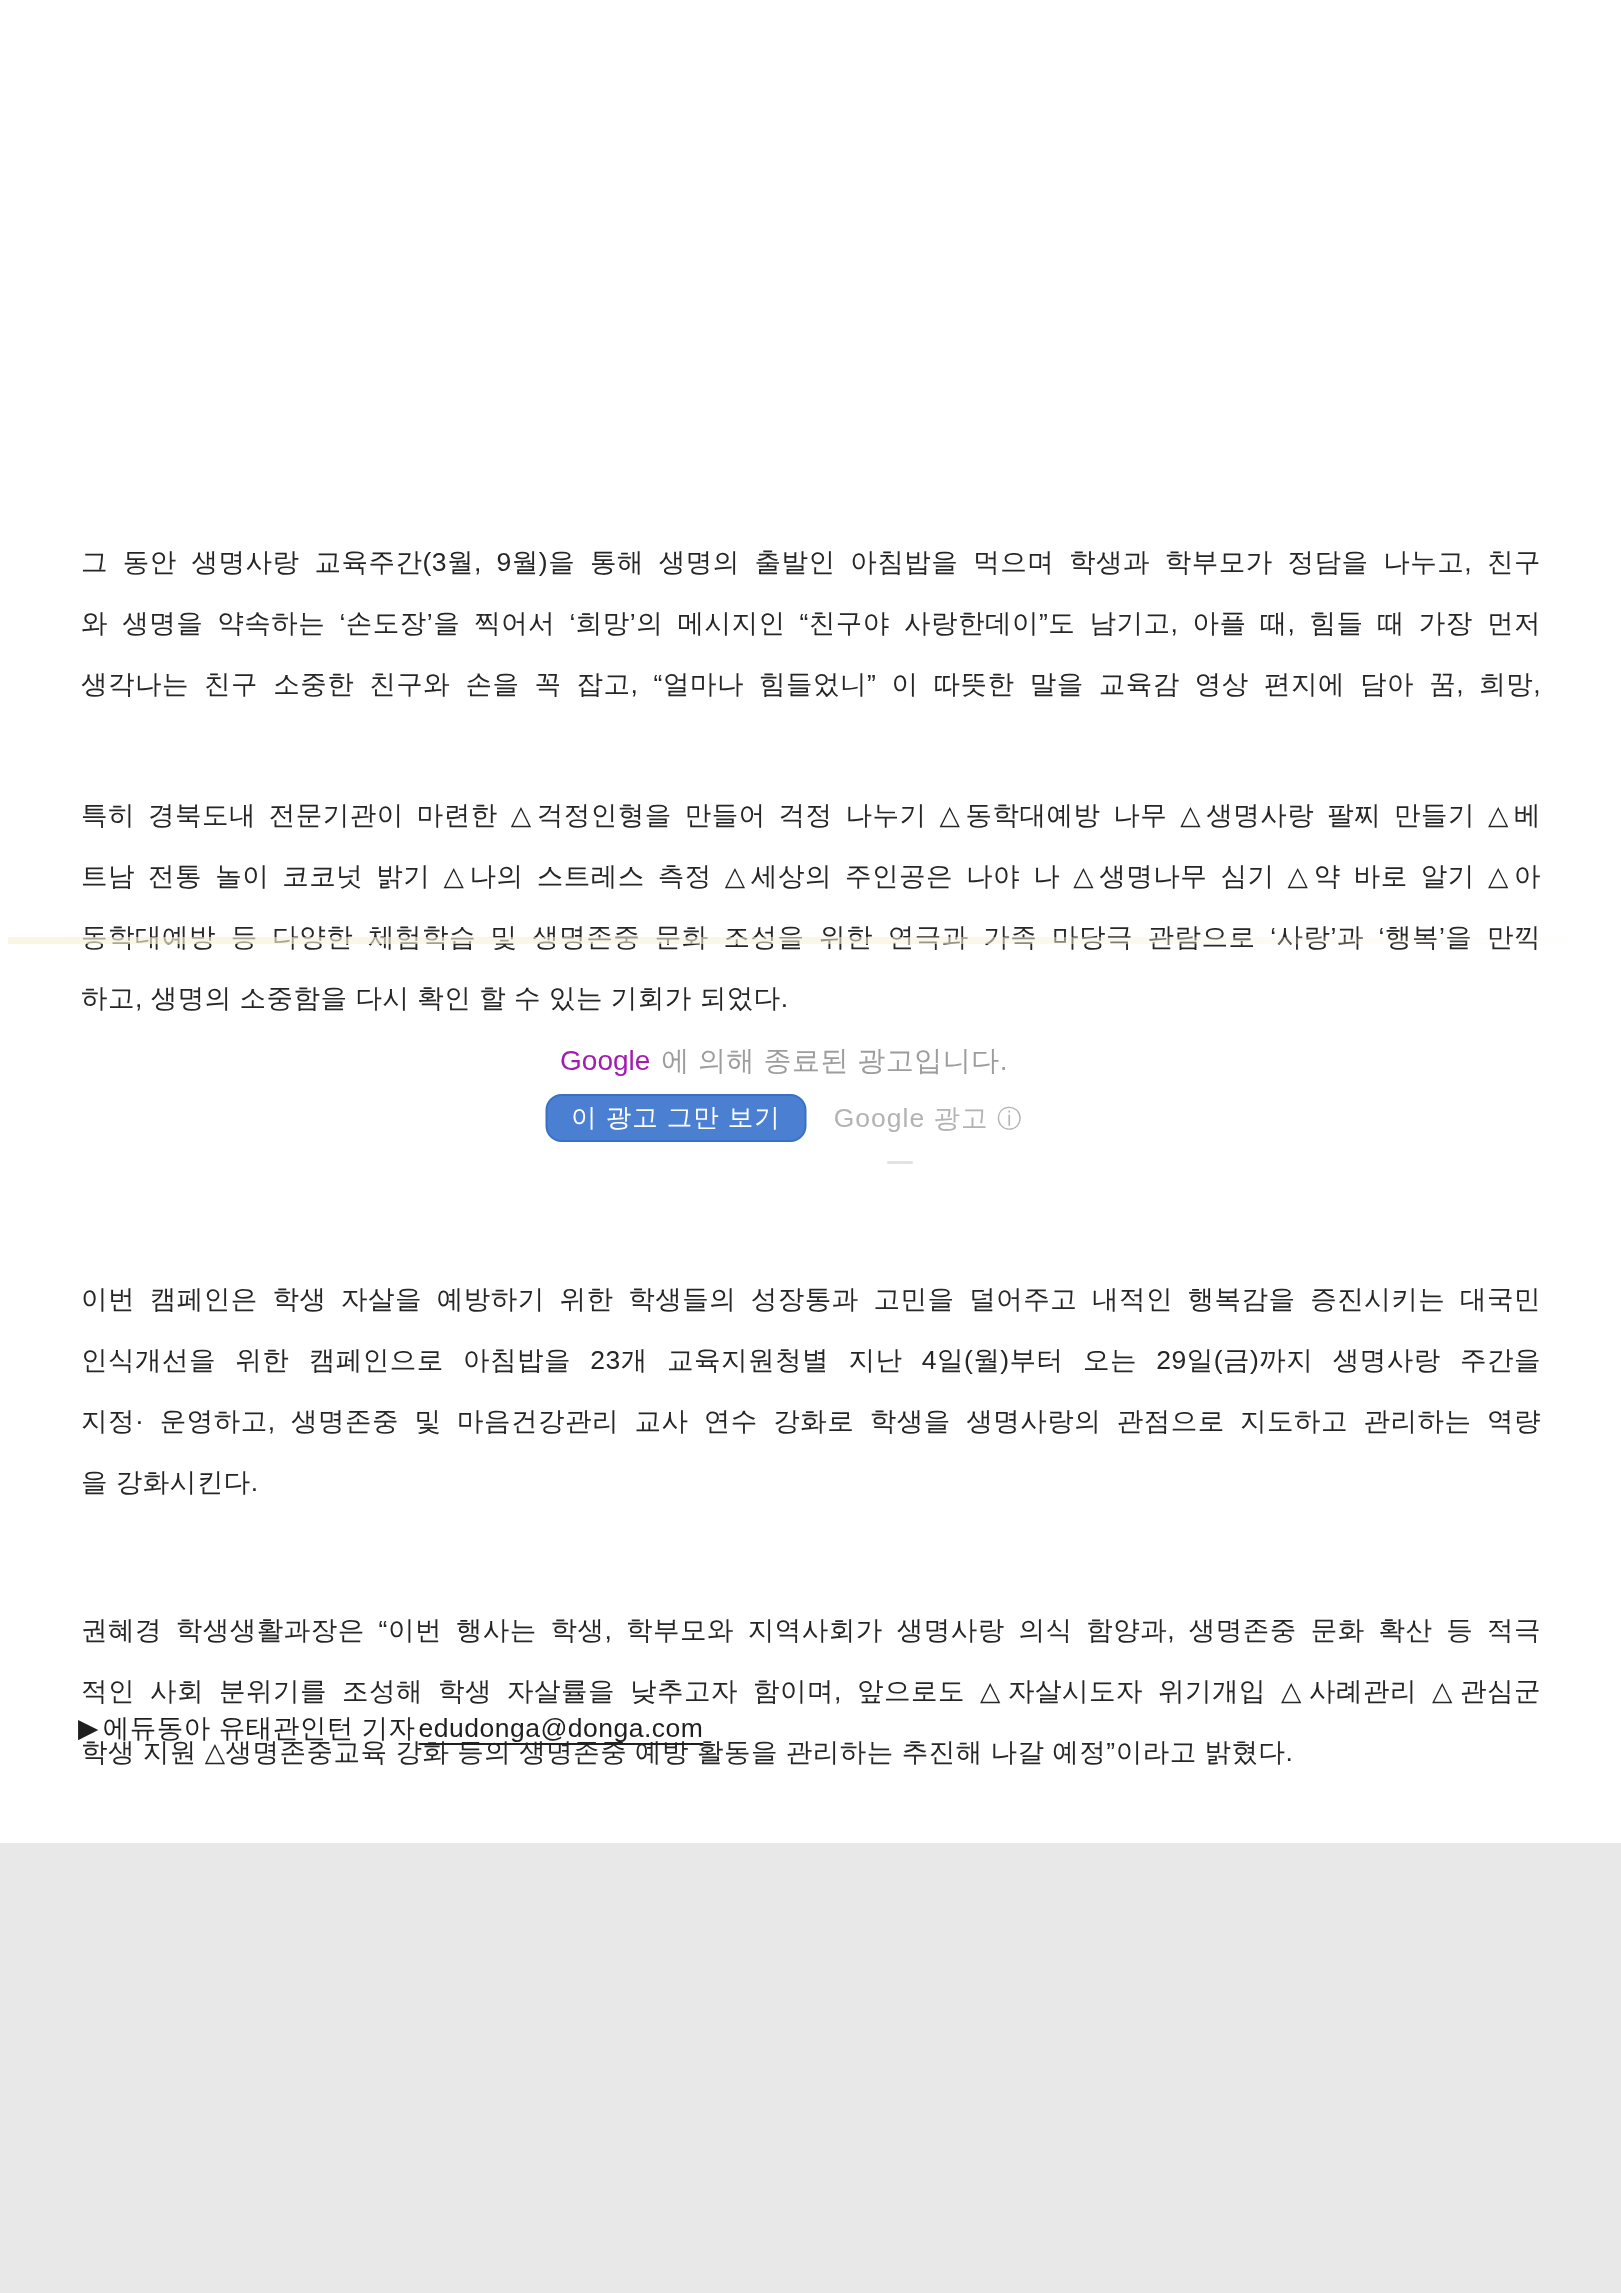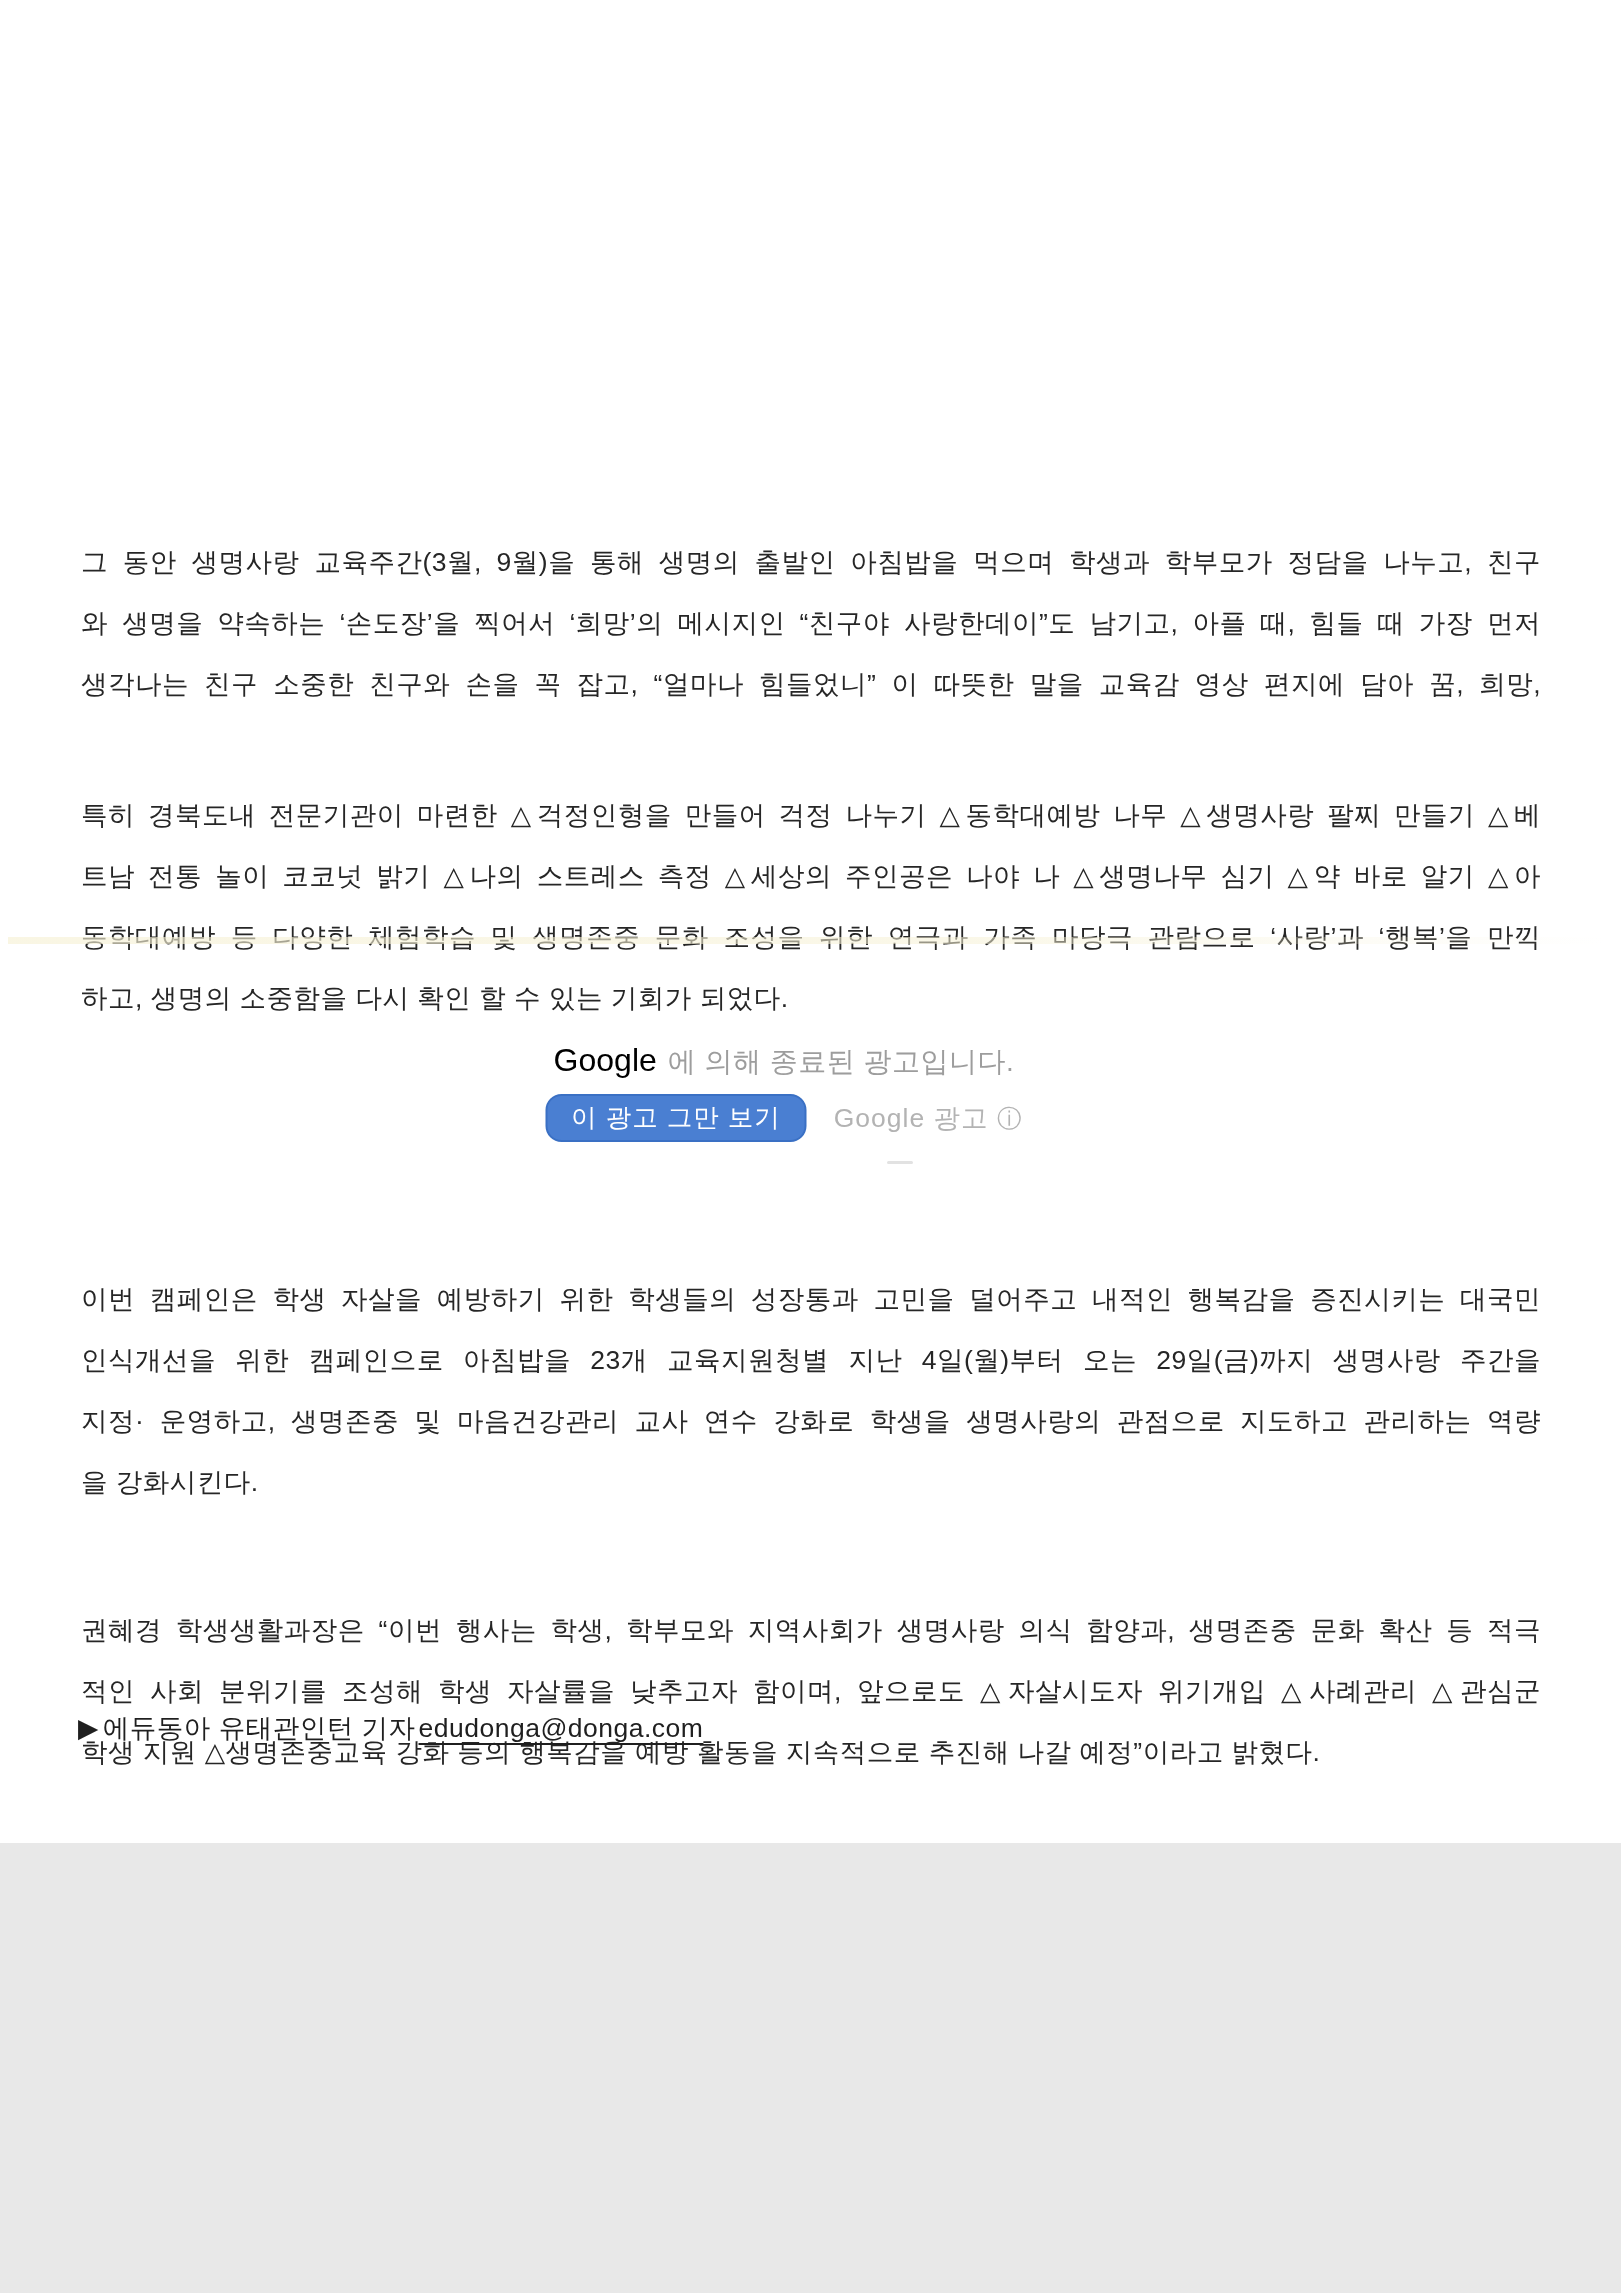--- a/index.html
+++ b/index.html
@@ -43,22 +43,22 @@
     transform:translateX(-26.5px);
   }
   .ad-line1{
     height:43px;line-height:43px;
     color:var(--color-ad-gray);
     font-size:28px;
     letter-spacing:0.5px;
     white-space:nowrap;
   }
   .g-wordmark{
-    font-size:32px;
-    color:#000000;
+    font-size:28px;
+    color:#a21caf;
     letter-spacing:0;
     margin-right:11px;
   }
   .ad-row{
     margin-top:11.8px;
     display:flex;align-items:center;
   }
   .stop-ad-button{
     box-sizing:border-box;
     min-width:230px;height:48px;
@@ -157,21 +157,21 @@
   <div class="paragraph" style="top:1269px">
       <div class="line">이번 캠페인은 학생 자살을 예방하기 위한 학생들의 성장통과 고민을 덜어주고 내적인 행복감을 증진시키는 대국민</div>
       <div class="line">인식개선을 위한 캠페인으로 아침밥을 23개 교육지원청별 지난 4일(월)부터 오는 29일(금)까지 생명사랑 주간을</div>
       <div class="line">지정· 운영하고, 생명존중 및 마음건강관리 교사 연수 강화로 학생을 생명사랑의 관점으로 지도하고 관리하는 역량</div>
       <div class="line last">을 강화시킨다.</div>
     </div>
 
   <div class="paragraph" style="top:1600px">
       <div class="line">권혜경 학생생활과장은 “이번 행사는 학생, 학부모와 지역사회가 생명사랑 의식 함양과, 생명존중 문화 확산 등 적극</div>
       <div class="line">적인 사회 분위기를 조성해 학생 자살률을 낮추고자 함이며, 앞으로도 △자살시도자 위기개입 △사례관리 △관심군</div>
-      <div class="line last">학생 지원 △생명존중교육 강화 등의 행복감을 예방 활동을 지속적으로 추진해 나갈 예정”이라고 밝혔다.</div>
+      <div class="line last">학생 지원 △생명존중교육 강화 등의 생명존중 예방 활동을 관리하는 추진해 나갈 예정”이라고 밝혔다.</div>
     </div>
 
   <div class="byline">
     <span class="byline-marker">▶</span><span>에듀동아 유태관인턴 기자</span><a class="email-link">edudonga@donga.com</a>
   </div>
 
   <div class="scan-stripe"></div>
   <div class="scan-bottom-line"></div>
   <div class="speckle s1"></div>
   <div class="speckle s2"></div>

